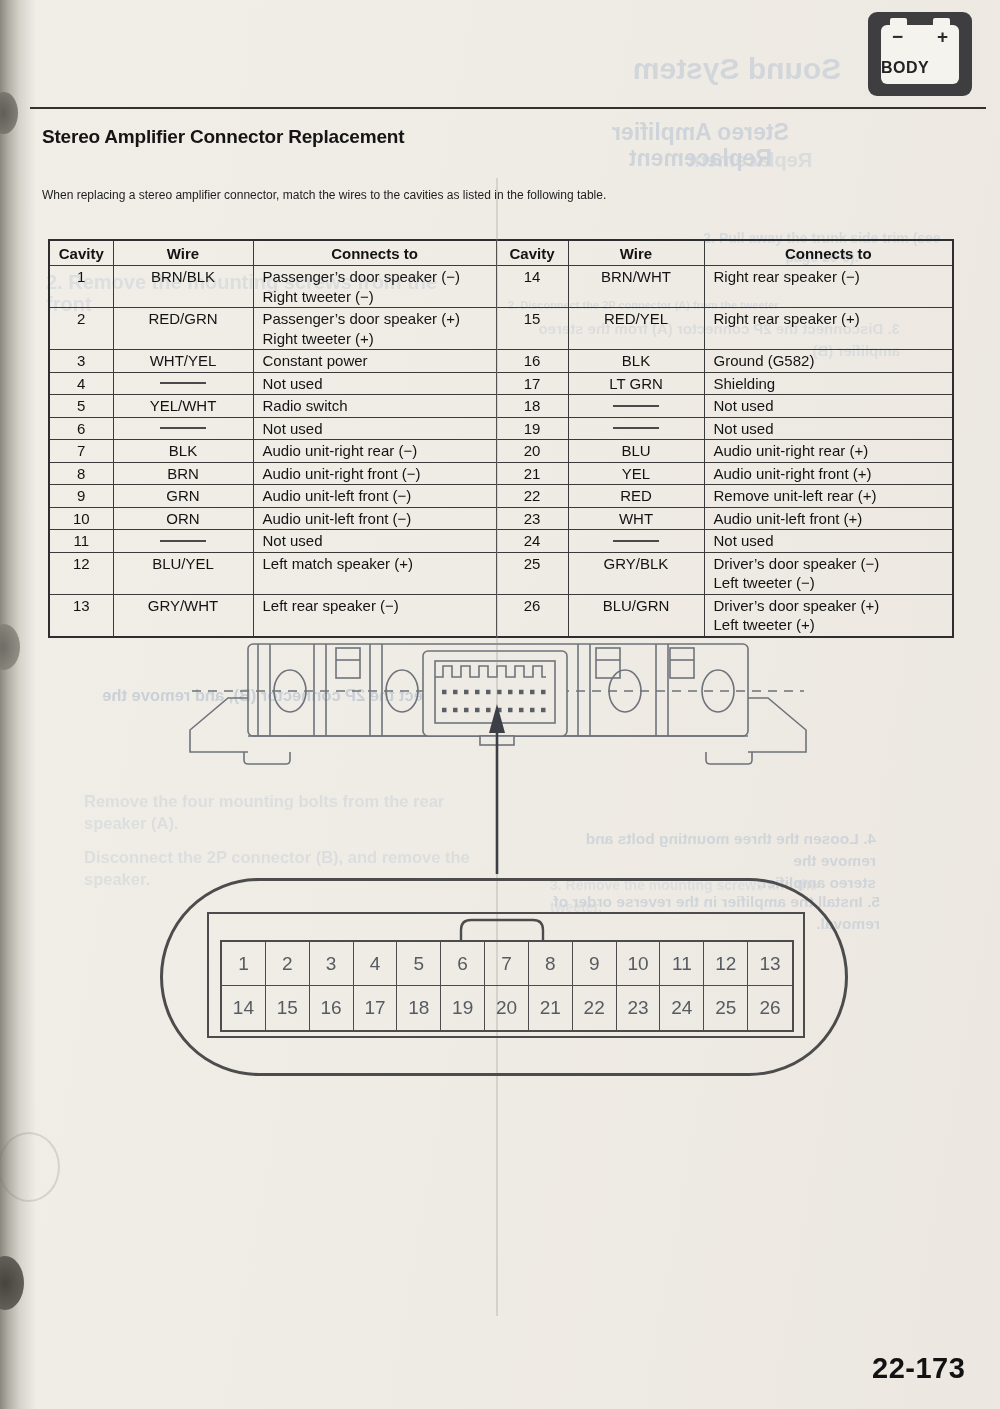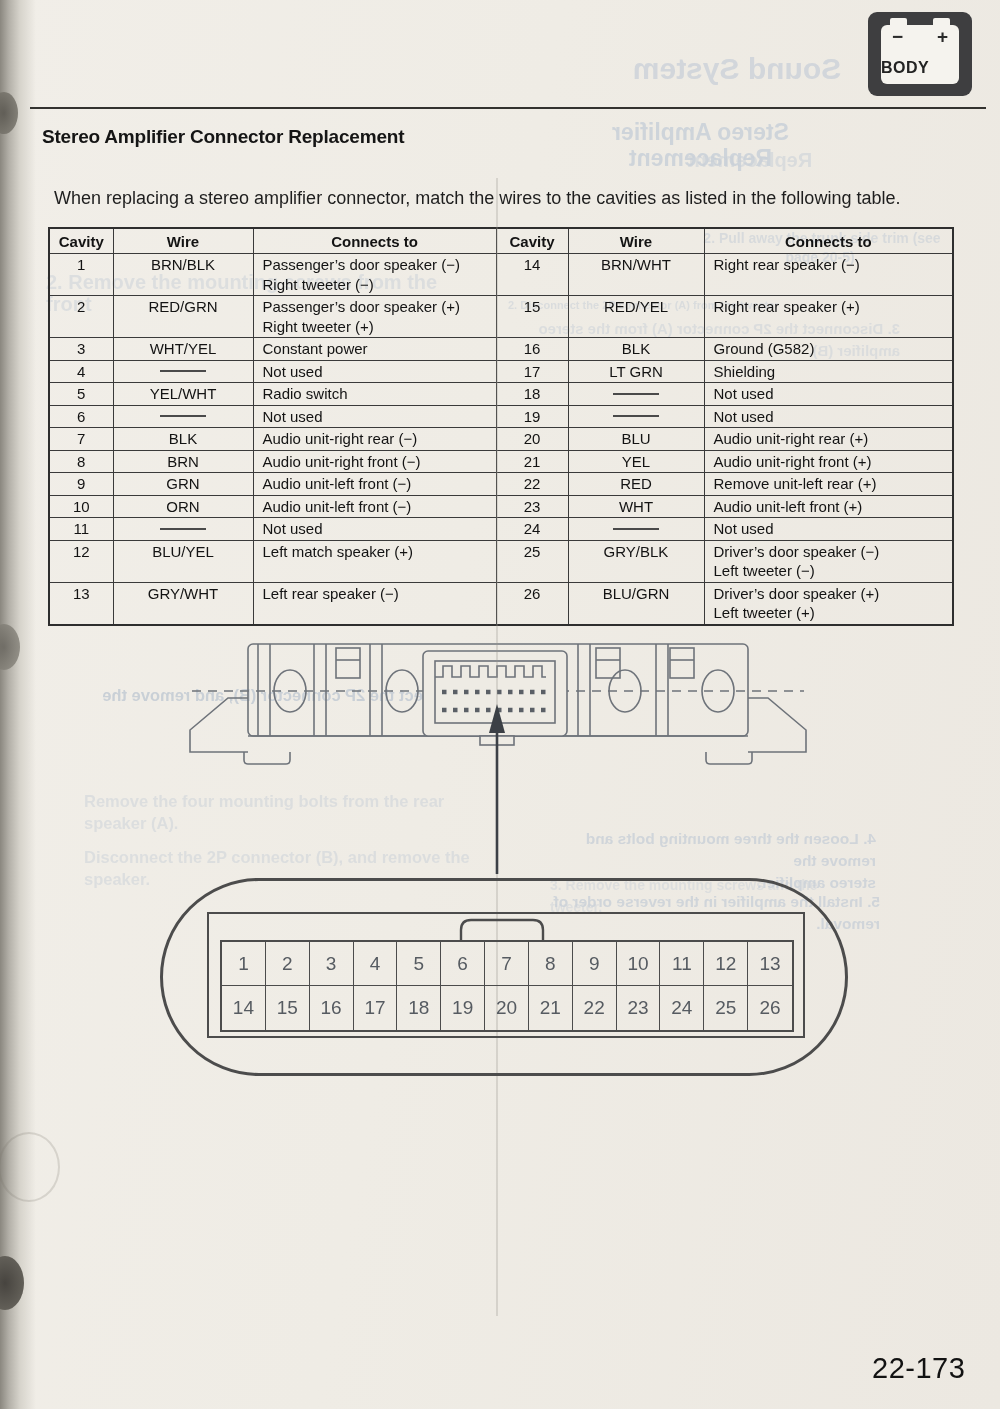--- a/index.html
+++ b/index.html
@@ -35,44 +35,44 @@
   
   .rule{position:absolute;left:30px;top:107px;width:956px;height:2px;background:#33322f;}
   .badge{position:absolute;left:868px;top:12px;width:104px;height:84px;background:#3e3e40;border-radius:9px;}
   .bat{position:absolute;left:13px;top:13px;width:78px;height:59px;background:#f5f3ee;border-radius:6px;}
   .bat::before,.bat::after{content:"";position:absolute;top:-7px;width:17px;height:9px;background:#f5f3ee;border-radius:2px;}
   .bat::before{left:9px;} .bat::after{right:9px;}
   .bat .minus,.bat .plus{position:absolute;top:1px;font-size:19px;font-weight:bold;color:#2a2a2a;}
   .bat .minus{left:11px;} .bat .plus{right:11px;}
   .bat .blabel{position:absolute;left:0;right:0;bottom:7px;font-size:16px;font-weight:bold;letter-spacing:.5px;color:#232323;}
   .title{position:absolute;left:42px;top:126px;font-size:19px;font-weight:bold;letter-spacing:-.2px;color:#151515;}
-  .intro{position:absolute;left:42px;top:188px;width:930px;font-size:18px;color:#1e1e1e;margin-left:12px;}
+  .intro{position:absolute;left:42px;top:188px;width:930px;font-size:12px;color:#1e1e1e;}
   
   table.wires{position:absolute;left:48px;top:227px;width:904px;border-collapse:collapse;font-size:15px;color:#131313;table-layout:fixed;}
   table.wires th,table.wires td{border:1.5px solid #3a3a3a;}
-  table.wires{border:2px solid #2e2e2e;}
+  table.wires{border:2px solid #2e2e2e;margin-top:12px;}
   table.wires th{font-size:15px;font-weight:bold;padding:2px 2px;height:20px;}
   table.wires td{padding:1px 4px;vertical-align:top;line-height:19.5px;}
   td.cv,td.wr{text-align:center;}
   td.ct{text-align:left;padding-left:9px !important;white-space:pre-line;}
   .dashline{display:inline-block;width:46px;border-top:2px solid #4a4a4a;vertical-align:middle;margin-top:-3px;}
   
   .ampsvg{position:absolute;left:178px;top:634px;}
   .arrowsvg{position:absolute;left:487px;top:703px;}
   .crease{position:absolute;left:496px;top:178px;width:2px;height:1138px;background:rgba(150,148,140,.28);}
   .pinout{position:absolute;left:160px;top:878px;width:688px;height:198px;border:3px solid #4c4c4c;border-radius:100px;box-sizing:border-box;}
   .pconn{position:absolute;left:44px;top:31px;width:598px;height:126px;border:2px solid #4c4c4c;box-sizing:border-box;}
   .pgrid{position:absolute;left:57px;top:59px;width:574px;height:92px;display:grid;
     grid-template-columns:repeat(13,1fr);grid-template-rows:1fr 1fr;border:2px solid #4c4c4c;box-sizing:border-box;}
   .pcell{border-right:1.5px solid #4c4c4c;border-bottom:1.5px solid #4c4c4c;display:flex;align-items:center;justify-content:center;
     font-size:19px;color:#565b61;}
   .pcell:nth-child(13n){border-right:none;}
   .pcell.rowb{border-bottom:none;}
   .staple{position:absolute;left:295px;top:36px;}
-  .pagenum{position:absolute;left:872px;top:1352px;font-size:29px;font-weight:normal;color:#121212;letter-spacing:.5px;}
+  .pagenum{position:absolute;left:872px;top:1352px;font-size:29px;font-weight:bold;color:#121212;letter-spacing:.5px;}
 </style>
 </head>
 <body>
 
 <div class="page">
 
   <div id="bleeds">
       <div class="bleed b1 mir">Sound System</div>
       <div class="bleed b2 mir">Stereo Amplifier Replacement</div>
       <div class="bleed b3 mir">Replacement</div>

